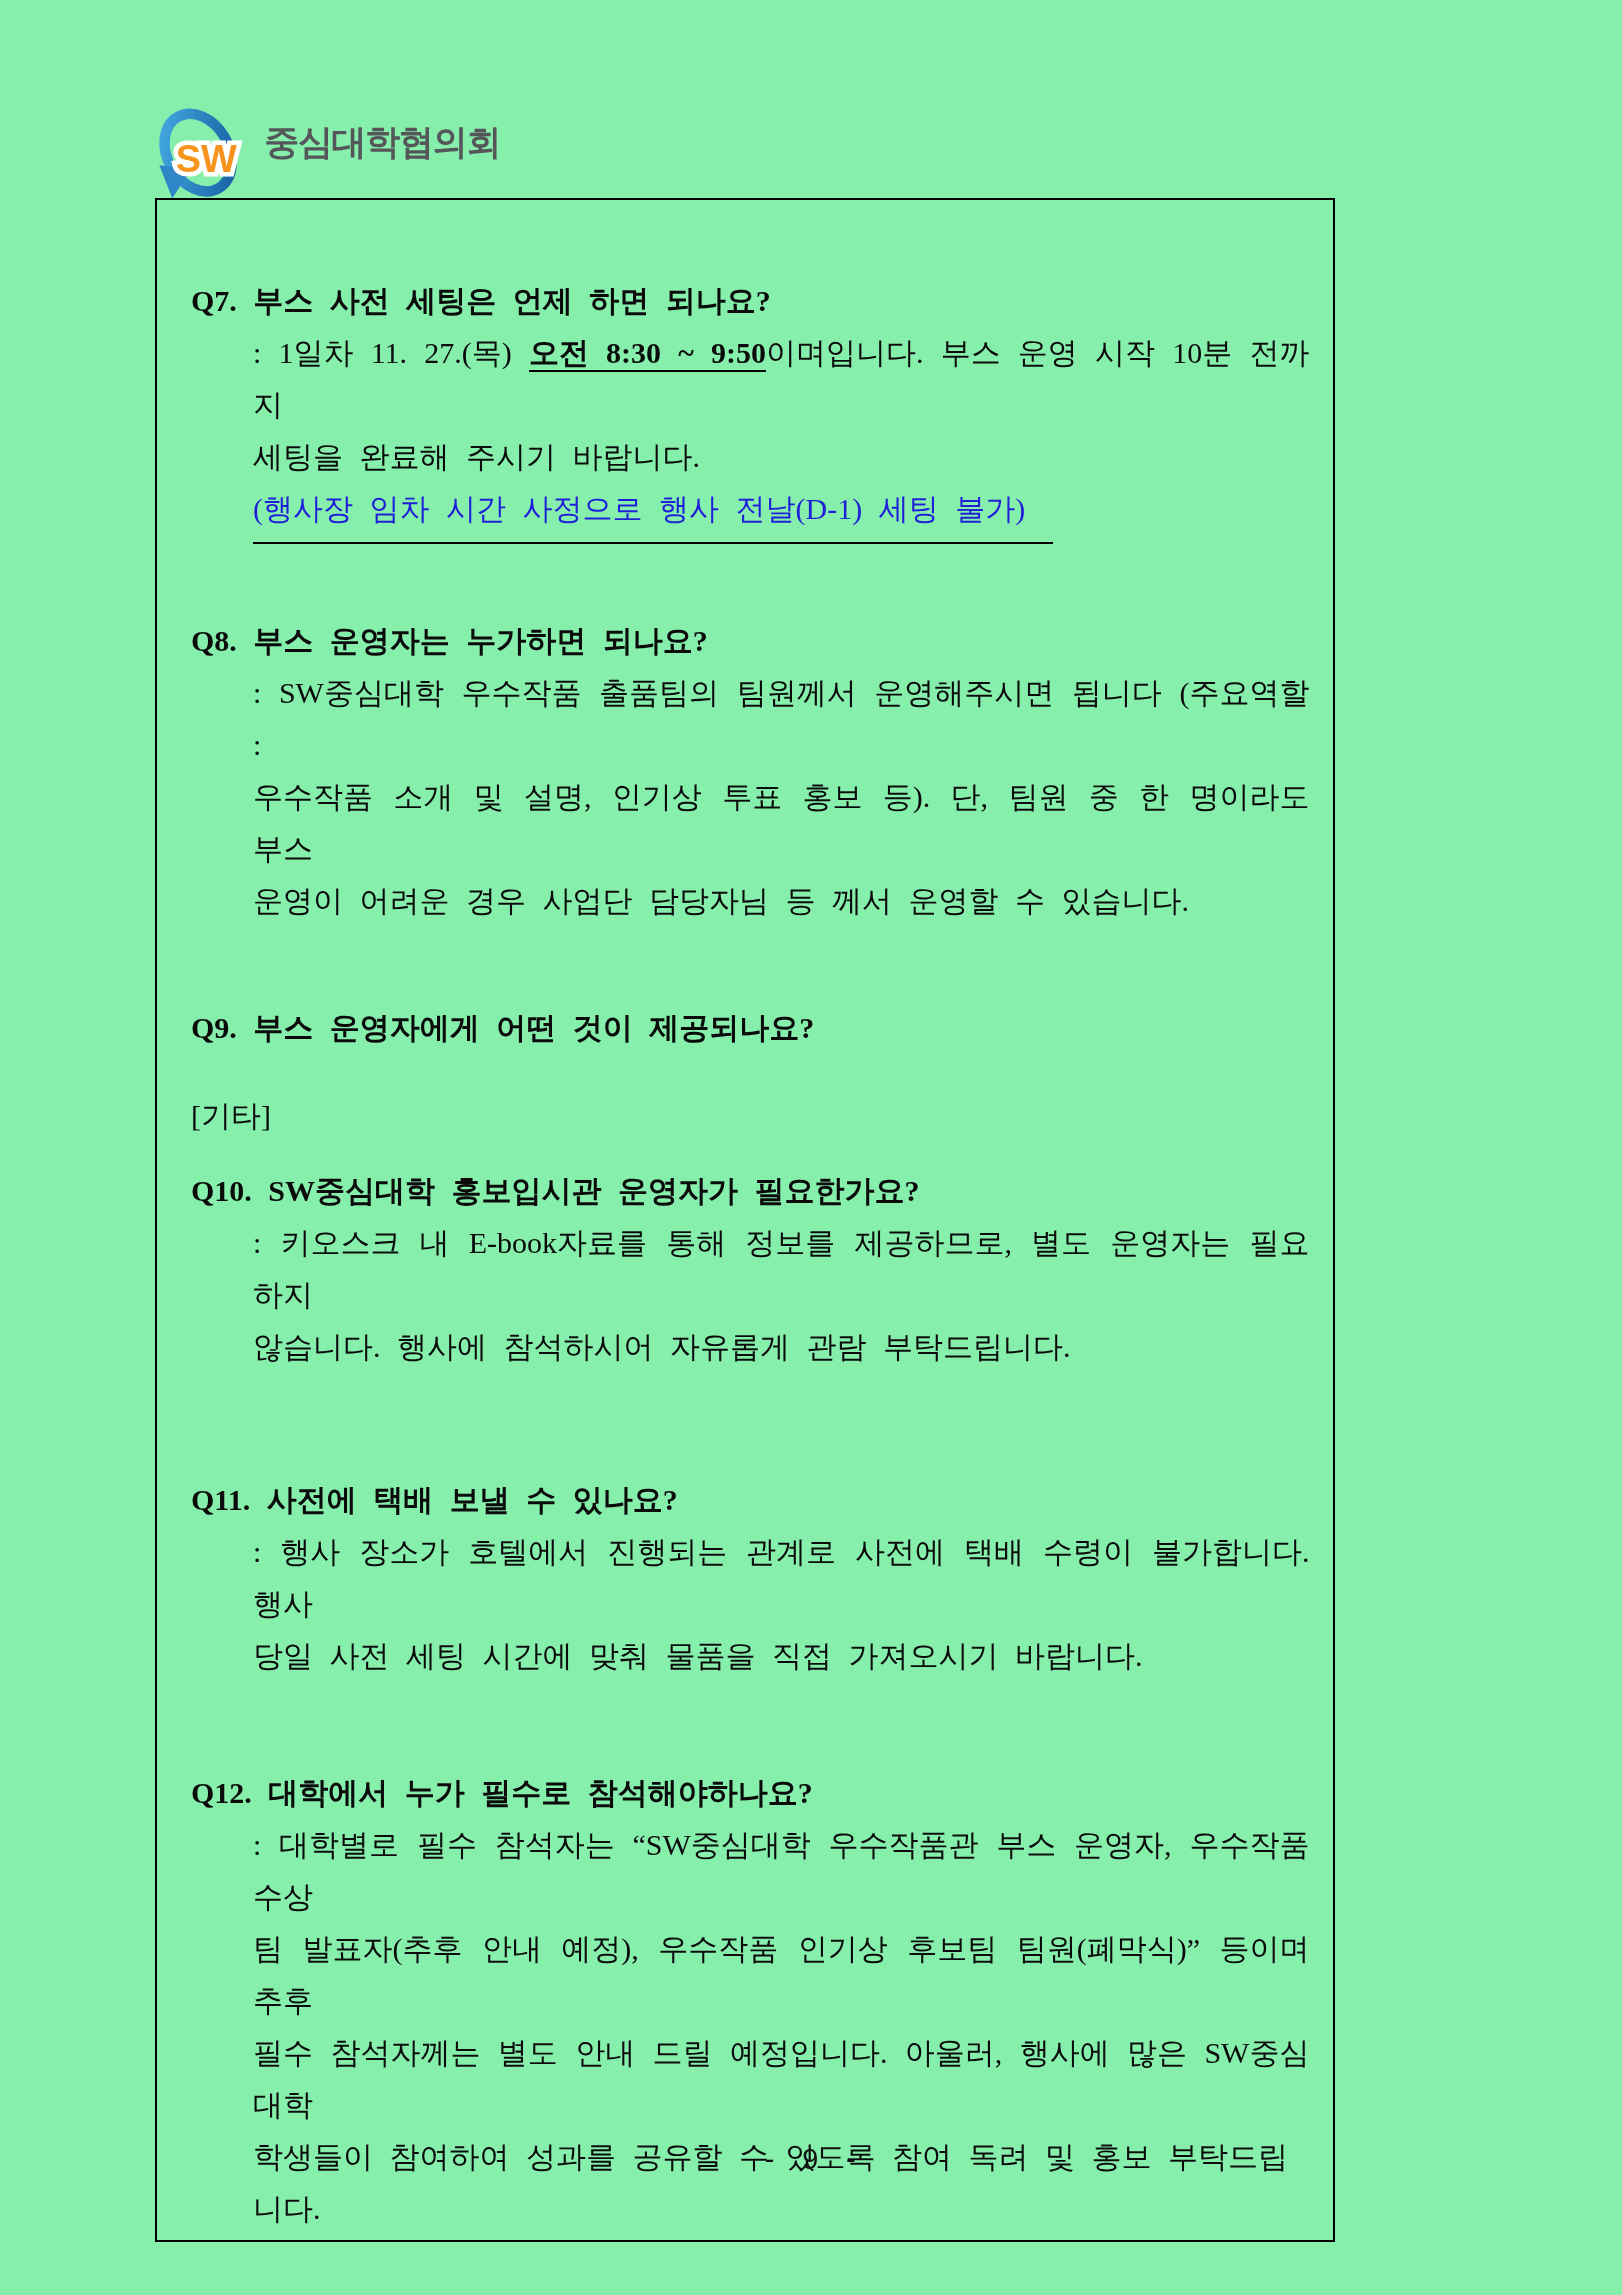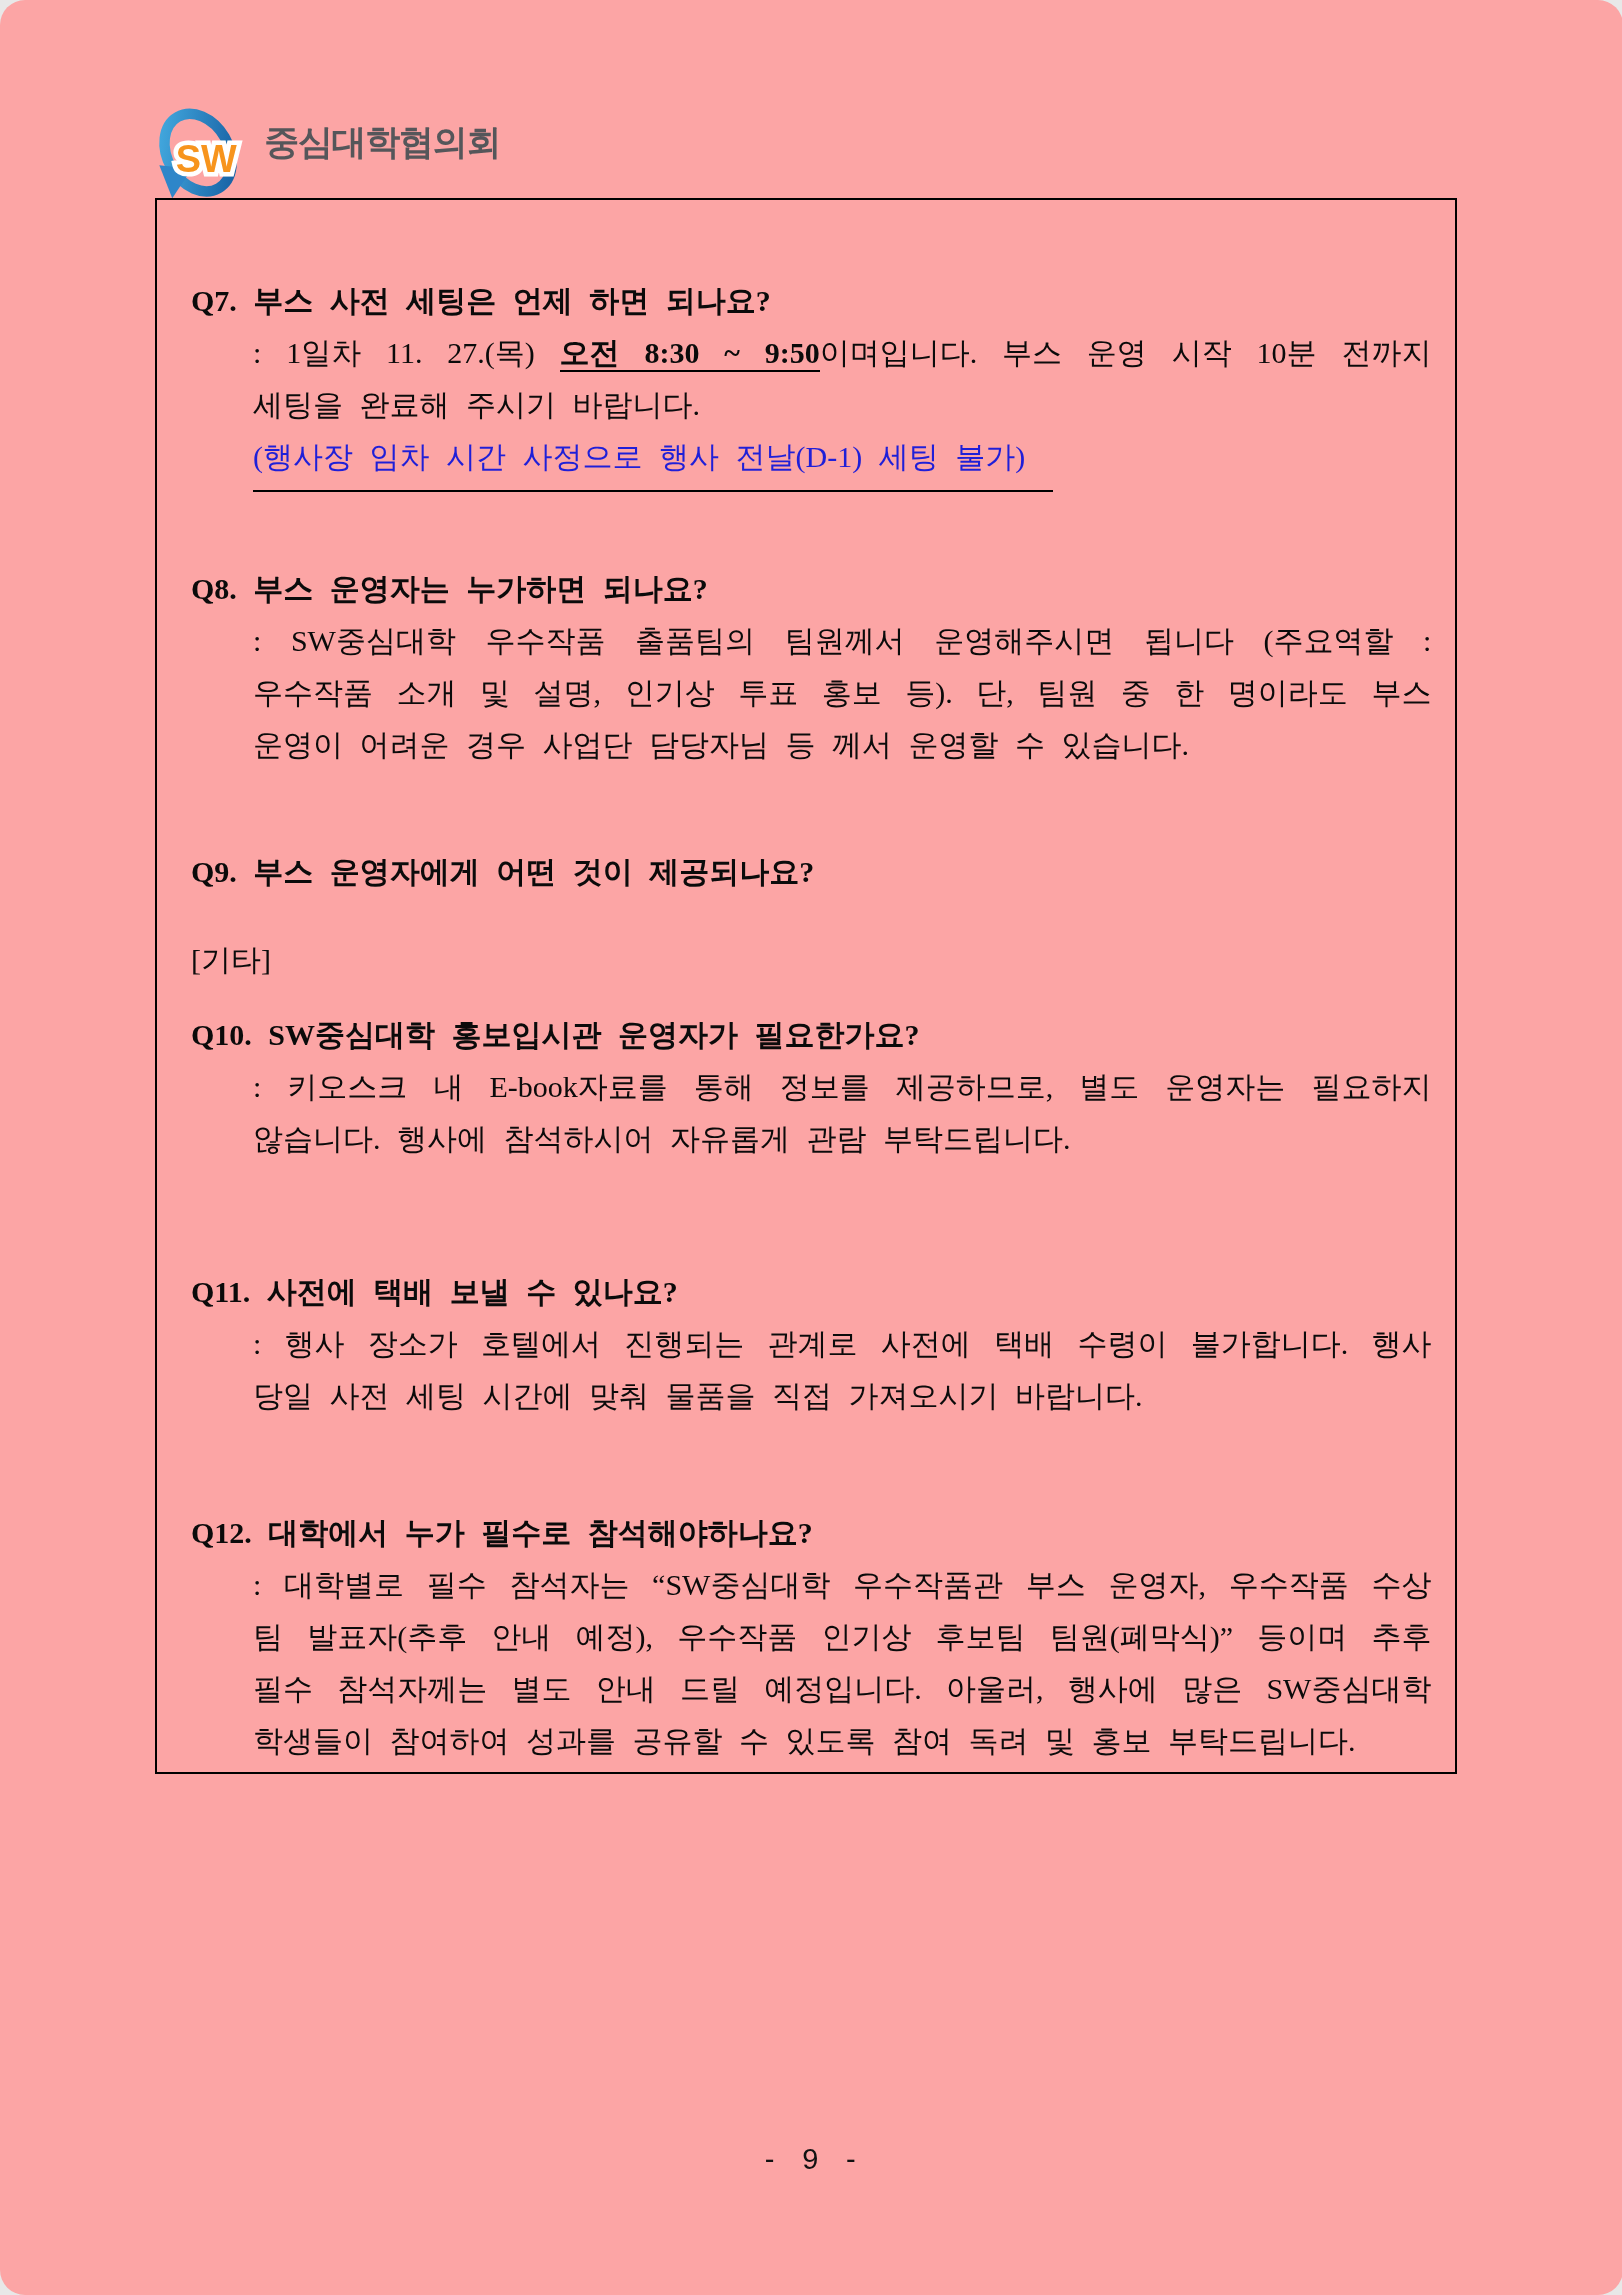--- a/index.html
+++ b/index.html
@@ -1,33 +1,32 @@
 <!DOCTYPE html>
 <html style="font-size:10.5px"><head>
 <meta charset="utf-8">
 <style>
   html,body{margin:0;padding:0;background:#e8e8e8;}
   .page{
-    position:relative; width:1623px; height:2295px; background:#fca5a5;
+    position:relative; width:1623px; height:2295px; background:#86efac;
     font-family:"Liberation Serif","DejaVu Serif",serif; color:#0b0b0b;
     overflow:hidden;
-    border-radius:25px;
   }
   
   .logo{position:absolute; left:147px; top:99px; display:flex; align-items:flex-start;}
   .logo svg{display:block;}
   .logo-text{
     margin-left:9.2px; margin-top:20px;
     font-family:Liberation Mono, monospace;
     font-size:35px; font-weight:bold; color:#55565a; letter-spacing:-1.3px;
     white-space:nowrap;
   }
   
   .faq-box{
-    position:absolute; left:155px; top:198px; width:1302px;
+    position:absolute; left:155px; top:198px; width:1180px;
     box-sizing:border-box; border:2px solid #000;
     padding:75px 23.6px 5.2px 34px;
     font-size:30px; line-height:52px; word-spacing:0.30em;
   }
   .qa{margin:0;}
   .q-title{font-weight:bold; white-space:nowrap;}
   .ans{margin-left:62px;}
   .line{min-height:52px;}
   .just{text-align:justify; text-align-last:justify;font-family:Liberation Serif, serif;}
   .u-black{font-weight:bold; border-bottom:2.6px solid #000; padding-bottom:1.3px;}

